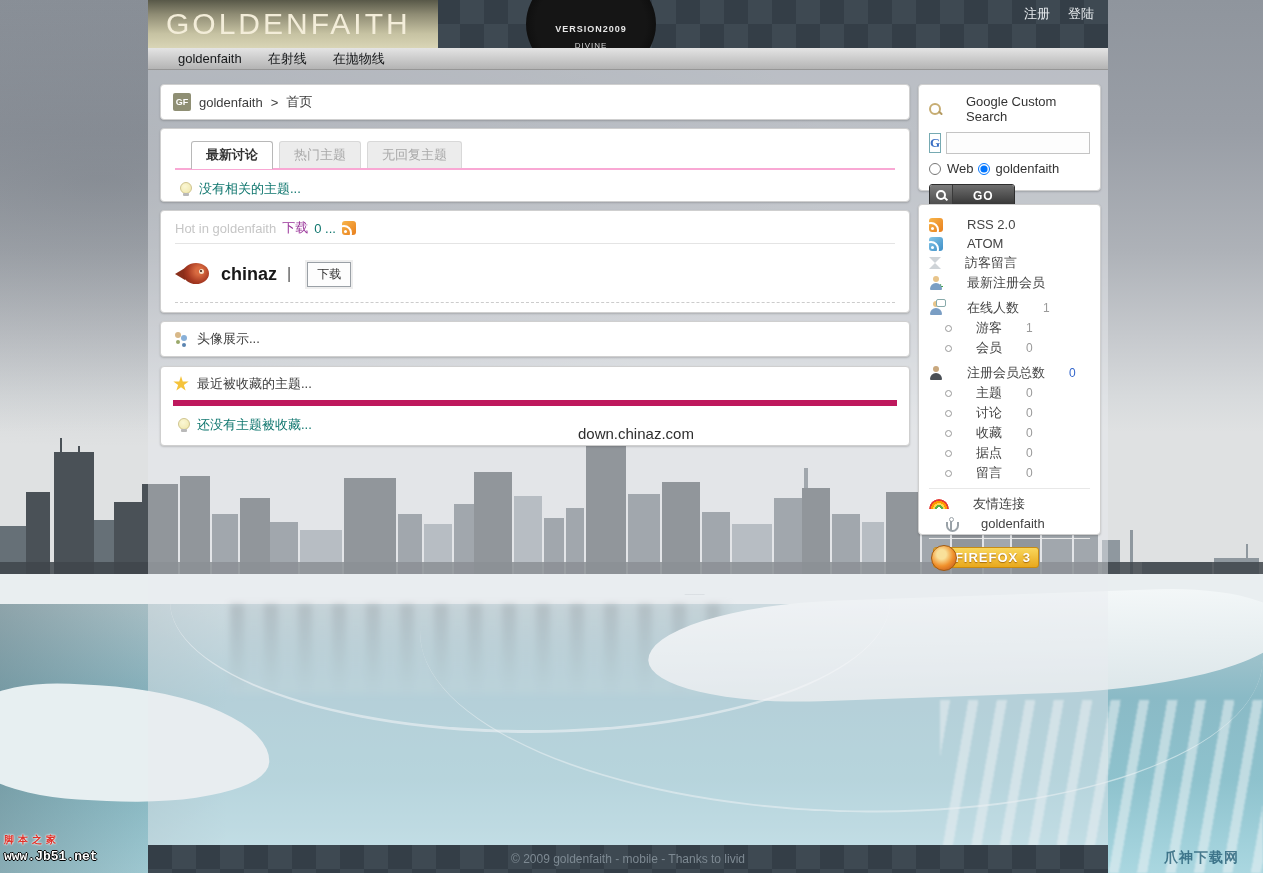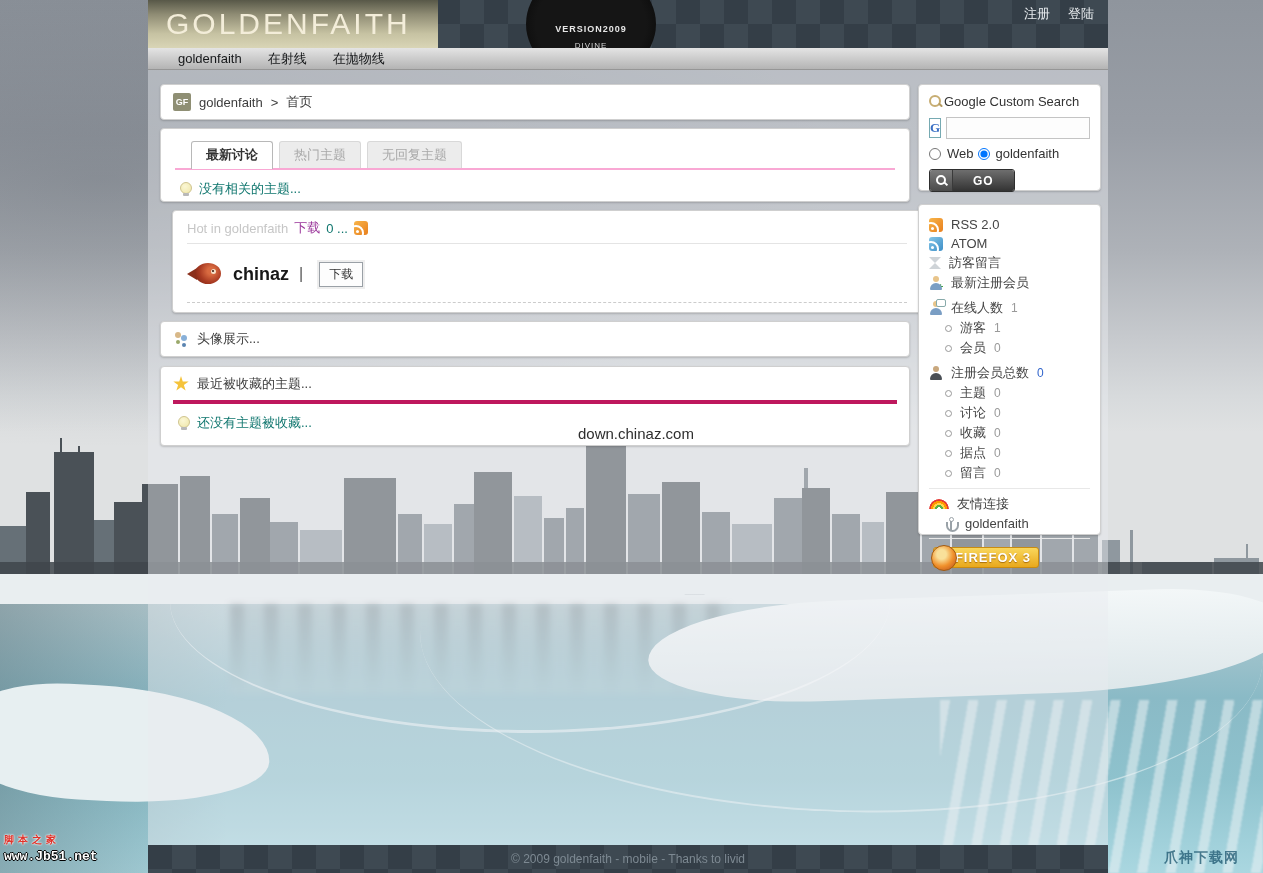--- a/index.html
+++ b/index.html
@@ -73,51 +73,51 @@
   .gf-badge{width:18px;height:18px;background:#8f8f74;border-radius:2px;color:#fff;
     font-size:9px;font-weight:bold;display:flex;align-items:center;justify-content:center;}
   .crumb{color:#3c3c3c;font-size:13px;}
   .p-tabs{left:160px;top:128px;width:750px;height:74px;padding:12px 14px 0;}
   .tabs-row{display:flex;gap:6px;padding-left:16px;border-bottom:2px solid #f9a8d4;}
   .tab{padding:4px 14px;font-size:13px;border:1px solid #d8d8d8;border-bottom:none;
     border-radius:3px 3px 0 0;background:#ececec;color:#a8a8a8;cursor:pointer;}
   .tab.active{background:#fff;color:#333;font-weight:bold;border-color:#b8b8b8;
     margin-bottom:-1px;padding-bottom:5px;}
   .empty-row{display:flex;align-items:center;gap:8px;padding:10px 4px;}
-  .p-hot{left:172px;top:210px;width:750px;height:103px;padding:8px 14px;}
+  .p-hot{left:160px;top:210px;width:750px;height:103px;padding:8px 14px;}
   .hot-header{display:flex;align-items:center;gap:6px;padding-bottom:6px;border-bottom:1px solid #e4e4e4;}
   .hot-title{color:#c6c6c6;font-size:13px;}
   .link-purple{color:#993399;font-size:13px;cursor:pointer;}
   .hot-item{display:flex;align-items:center;gap:10px;margin-top:16px;}
   .hot-name{font-size:18px;font-weight:bold;color:#181818;}
   .hot-sep{font-size:16px;color:#555;}
   .btn-download{font-size:12px;color:#333;background:#fdfdfd;border:1px solid #9aa0a6;
     box-shadow:0 0 0 2px #eee;padding:3px 9px;cursor:pointer;margin-left:6px;}
   .hot-footer{border-top:1px dashed #ccc;margin-top:14px;height:6px;}
   .p-avatars{left:160px;top:321px;width:750px;height:36px;display:flex;align-items:center;gap:8px;padding:0 12px;}
   .sec-title{color:#3c3c3c;font-size:13px;}
   .p-fav{left:160px;top:366px;width:750px;height:80px;padding:8px 12px;}
-  .fav-header{display:flex;align-items:center;gap:8px;padding-bottom:7px;border-bottom:4px solid #be185d;}
+  .fav-header{display:flex;align-items:center;gap:8px;padding-bottom:7px;border-bottom:6px solid #be185d;}
   
   .p-search{left:918px;top:84px;width:183px;height:107px;padding:9px 10px;}
-  .search-title{display:flex;align-items:center;gap:2px;color:#333;font-size:13px;}
+  .search-title{display:flex;align-items:center;gap:24px;color:#333;font-size:13px;}
   .search-row{display:flex;align-items:center;gap:5px;margin-top:8px;}
   .g-box{width:18px;height:18px;border:1px solid #76aab2;background:#fff;color:#3b6fc4;
     font-size:13px;font-weight:bold;display:flex;align-items:center;justify-content:center;font-family:"Liberation Serif",serif;}
   .search-input{width:138px;height:18px;border:1px solid #c4c4c4;background:#fdfdfd;}
   .radio-row{display:flex;align-items:center;gap:4px;margin-top:7px;color:#333;font-size:13px;}
   .radio-row input{margin:0 2px 0 0;width:12px;height:12px;}
   .go-btn{margin-top:8px;display:inline-flex;align-items:stretch;height:21px;border-radius:3px;
     overflow:hidden;cursor:pointer;border:1px solid #2e2e2e;}
   .go-left{width:22px;background:linear-gradient(180deg,#7c7c7c,#4a4a4a);
     display:flex;align-items:center;justify-content:center;border-right:1px solid #3a3a3a;}
   .go-text{background:linear-gradient(180deg,#6e6e6e,#333);color:#fff;font-weight:bold;
     font-size:12px;letter-spacing:1px;display:flex;align-items:center;padding:0 20px;}
   .p-links{left:918px;top:204px;width:183px;height:331px;padding:9px 10px;}
-  .side-row{display:flex;align-items:center;gap:8px;min-height:17px;margin:2px 0;color:#444;font-size:13px;}
+  .side-row{display:flex;align-items:center;gap:24px;min-height:17px;margin:2px 0;color:#444;font-size:13px;}
   .side-row .lbl{cursor:pointer;}
   .side-sub{padding-left:16px;}
   .num{color:#9a9a9a;font-size:12px;}
   .num-blue{color:#3366cc;font-size:12px;}
   .divider{border-top:1px solid #e8e8e8;margin:6px 0;}
   .bullet{width:5px;height:5px;border:1px solid #999;border-radius:50%;display:inline-block;}
   
   .icon{display:inline-block;position:relative;flex:none;}
   .i-magnifier{width:13px;height:13px;}
   .i-magnifier::before{content:"";position:absolute;left:0;top:0;width:8px;height:8px;

